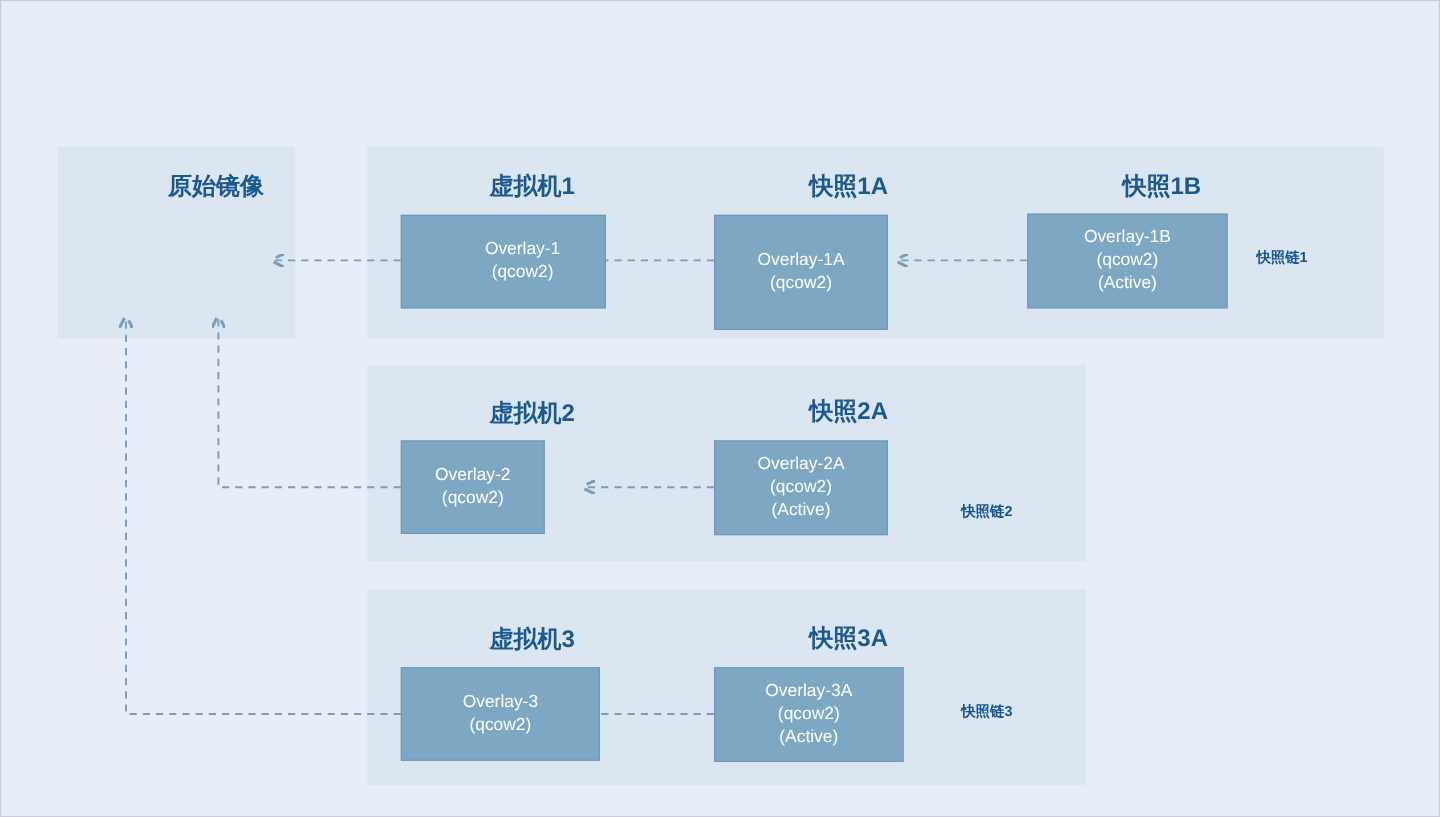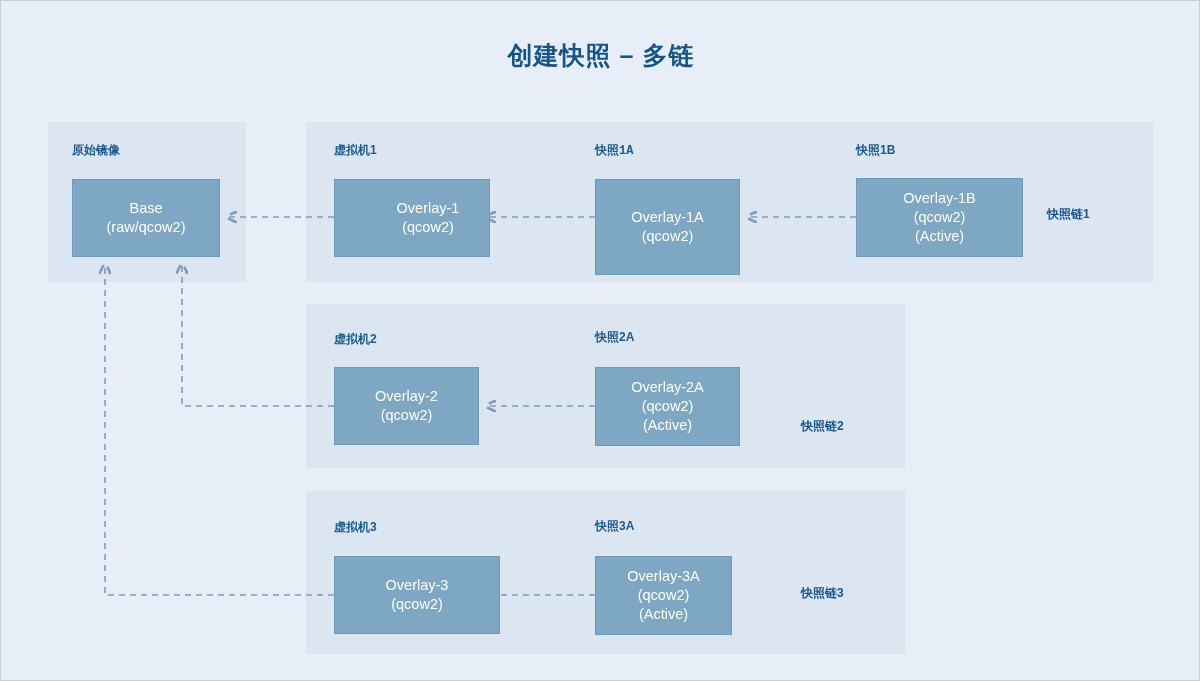--- a/index.html
+++ b/index.html
@@ -47,24 +47,24 @@
     display: flex;
     flex-direction: column;
     align-items: center;
     justify-content: center;
     text-align: center;
   }
   .node .ln { display: block; white-space: nowrap; }
   
   .caption {
     position: absolute;
-    font-size: 12px;
+    font-size: 20px;
     font-weight: bold;
     color: #1a5a91;
-    text-align: left;
+    text-align: right;
     white-space: nowrap;
   }
   
   .chain-label {
     position: absolute;
     font-size: 12px;
     font-weight: bold;
     color: #15548f;
     white-space: nowrap;
   }
@@ -82,21 +82,20 @@
     stroke: #7b9cbb;
     stroke-width: 1.6;
     stroke-dasharray: 6 5;
   }
 </style>
 </head>
 <body>
 
 <div id="page">
 
-  <div id="title">创建快照 – 多链</div>
 
   <div class="panel" style="left:47px; top:121px; width:198px; height:160px;"></div>
   <div class="panel" style="left:305px; top:121px; width:847px; height:160px;"></div>
   <div class="panel" style="left:305px; top:303px; width:599px; height:164px;"></div>
   <div class="panel" style="left:305px; top:490px; width:599px; height:163px;"></div>
 
   <svg id="wires" viewBox="0 0 1200 681">
     <defs>
       <marker id="ah" markerWidth="7" markerHeight="7" refX="6" refY="3.5" orient="auto" markerUnits="strokeWidth">
         <path d="M0,0 L7,3.5 L0,7 z" fill="#5b7e9f" stroke="none"></path>
@@ -108,69 +107,65 @@
     <line x1="333" y1="216" x2="226" y2="216" marker-end="url(#ah)"></line>
 
     <line x1="594" y1="405" x2="485" y2="405" marker-end="url(#ah)"></line>
     <path d="M333,405 L181,405 L181,263" marker-end="url(#ah)"></path>
 
     <line x1="594" y1="594" x2="485" y2="594" marker-end="url(#ah)"></line>
     <path d="M333,594 L104,594 L104,263" marker-end="url(#ah)"></path>
   </svg>
 
   <div class="caption" style="left:71px; top:141px; width:148px;">原始镜像</div>
-  <div class="node" style="left:71px; top:178px; width:148px; height:78px;">
-    <span class="ln">Base</span>
-    <span class="ln">(raw/qcow2)</span>
-  </div>
 
   <div class="caption" style="left:333px; top:141px; width:145px;">虚拟机1</div>
-  <div class="node" style="left:333px; top:178px; width:156px; height:78px;padding-left:32px;">
+  <div class="node" style="left:333px; top:178px; width:171px; height:78px;padding-left:32px;">
     <span class="ln">Overlay-1</span>
     <span class="ln">(qcow2)</span>
   </div>
 
-  <div class="caption" style="left:594px; top:141px; width:145px;font-family:Liberation Mono, monospace;">快照1A</div>
+  <div class="caption" style="left:594px; top:141px; width:145px;">快照1A</div>
   <div class="node" style="left:594px; top:178px; width:145px; height:96px;">
     <span class="ln">Overlay-1A</span>
     <span class="ln">(qcow2)</span>
   </div>
 
   <div class="caption" style="left:855px; top:141px; width:145px;">快照1B</div>
   <div class="node" style="left:855px; top:177px; width:167px; height:79px;">
     <span class="ln">Overlay-1B</span>
     <span class="ln">(qcow2)</span>
     <span class="ln">(Active)</span>
   </div>
 
   <div class="chain-label" style="left:1046px; top:205px;">快照链1</div>
 
   <div class="caption" style="left:333px; top:330px; width:145px;">虚拟机2</div>
-  <div class="node" style="left:333px; top:366px; width:145px; height:78px;">
+  <div class="node" style="left:333px; top:366px; width:120px; height:78px;">
     <span class="ln">Overlay-2</span>
     <span class="ln">(qcow2)</span>
   </div>
 
   <div class="caption" style="left:594px; top:328px; width:145px;">快照2A</div>
   <div class="node" style="left:594px; top:366px; width:145px; height:79px;">
     <span class="ln">Overlay-2A</span>
     <span class="ln">(qcow2)</span>
     <span class="ln">(Active)</span>
   </div>
 
   <div class="chain-label" style="left:800px; top:417px;">快照链2</div>
 
   <div class="caption" style="left:333px; top:518px; width:145px;">虚拟机3</div>
   <div class="node" style="left:333px; top:555px; width:166px; height:78px;">
     <span class="ln">Overlay-3</span>
     <span class="ln">(qcow2)</span>
   </div>
 
   <div class="caption" style="left:594px; top:517px; width:145px;">快照3A</div>
-  <div class="node" style="left:594px; top:555px; width:137px; height:79px;">
+  <div class="node" style="left:594px; top:555px; width:158px; height:79px;">
     <span class="ln">Overlay-3A</span>
     <span class="ln">(qcow2)</span>
     <span class="ln">(Active)</span>
   </div>
 
   <div class="chain-label" style="left:800px; top:584px;">快照链3</div>
 
 </div>
 
 </body></html>

